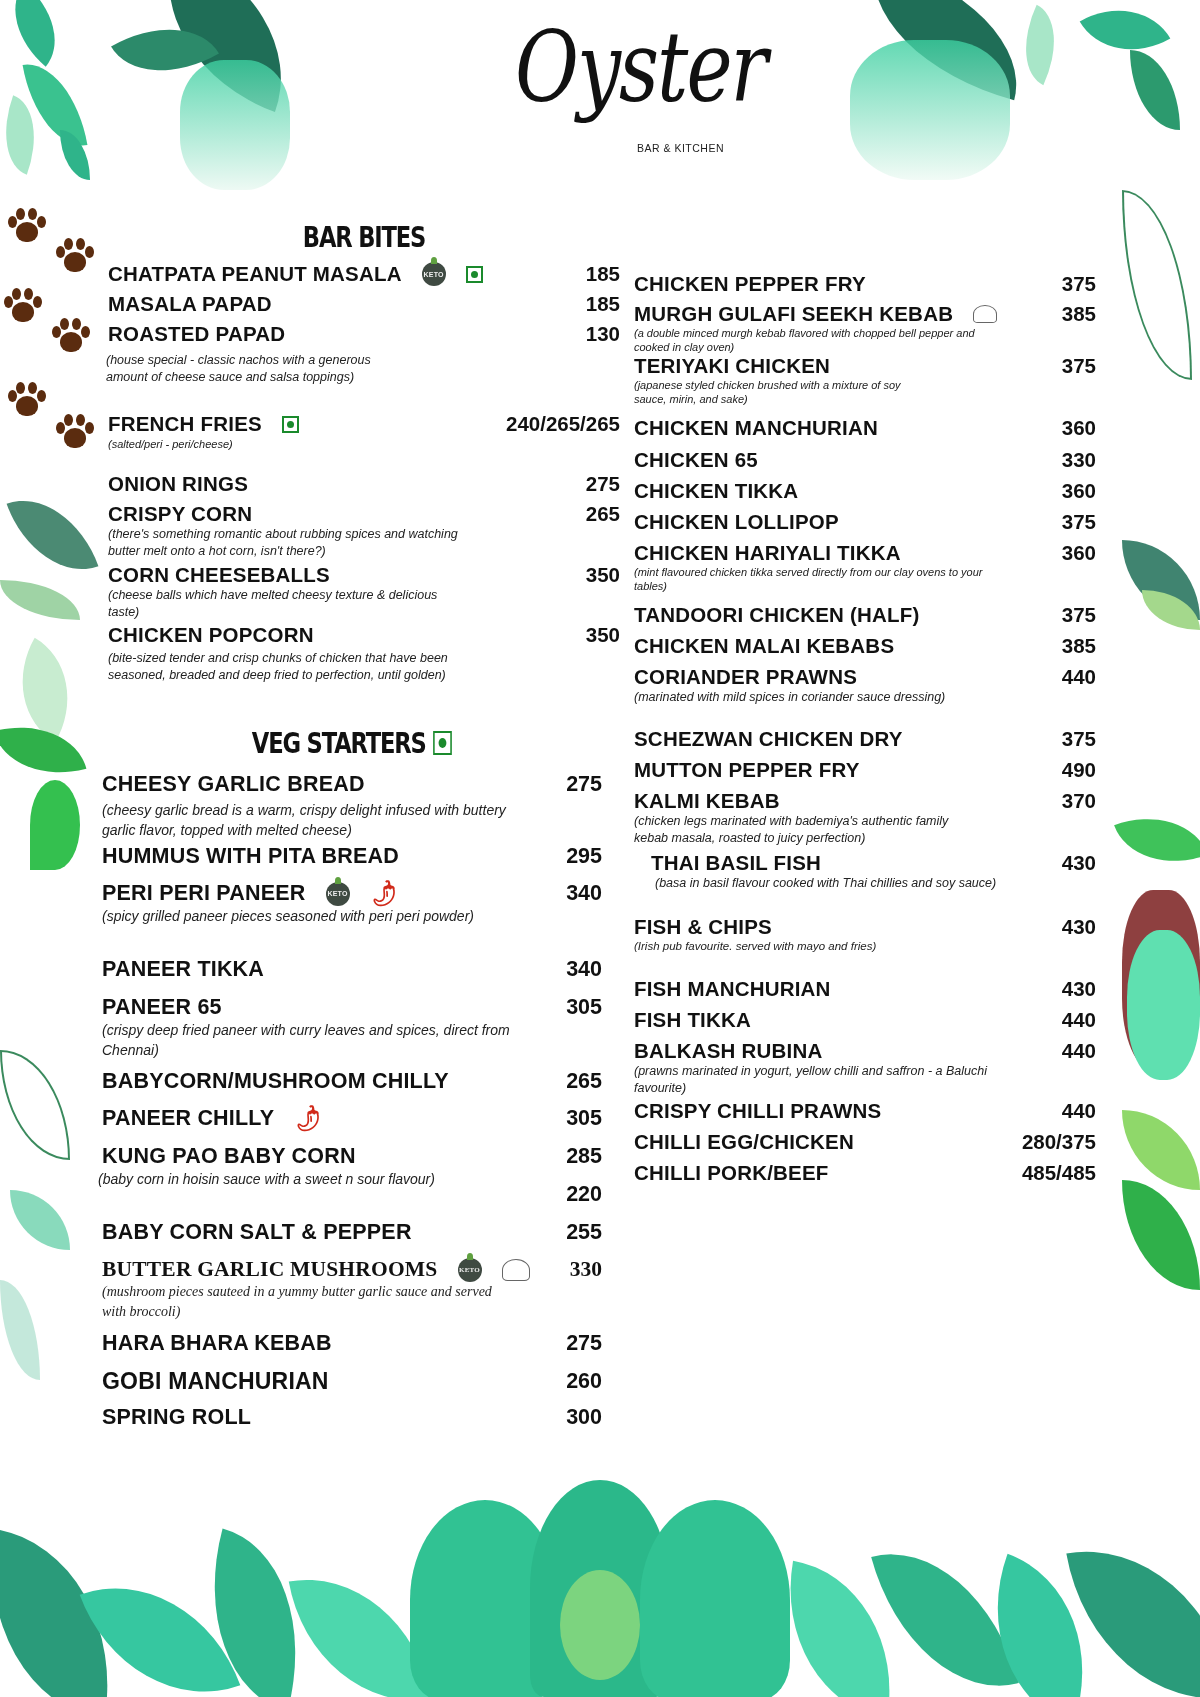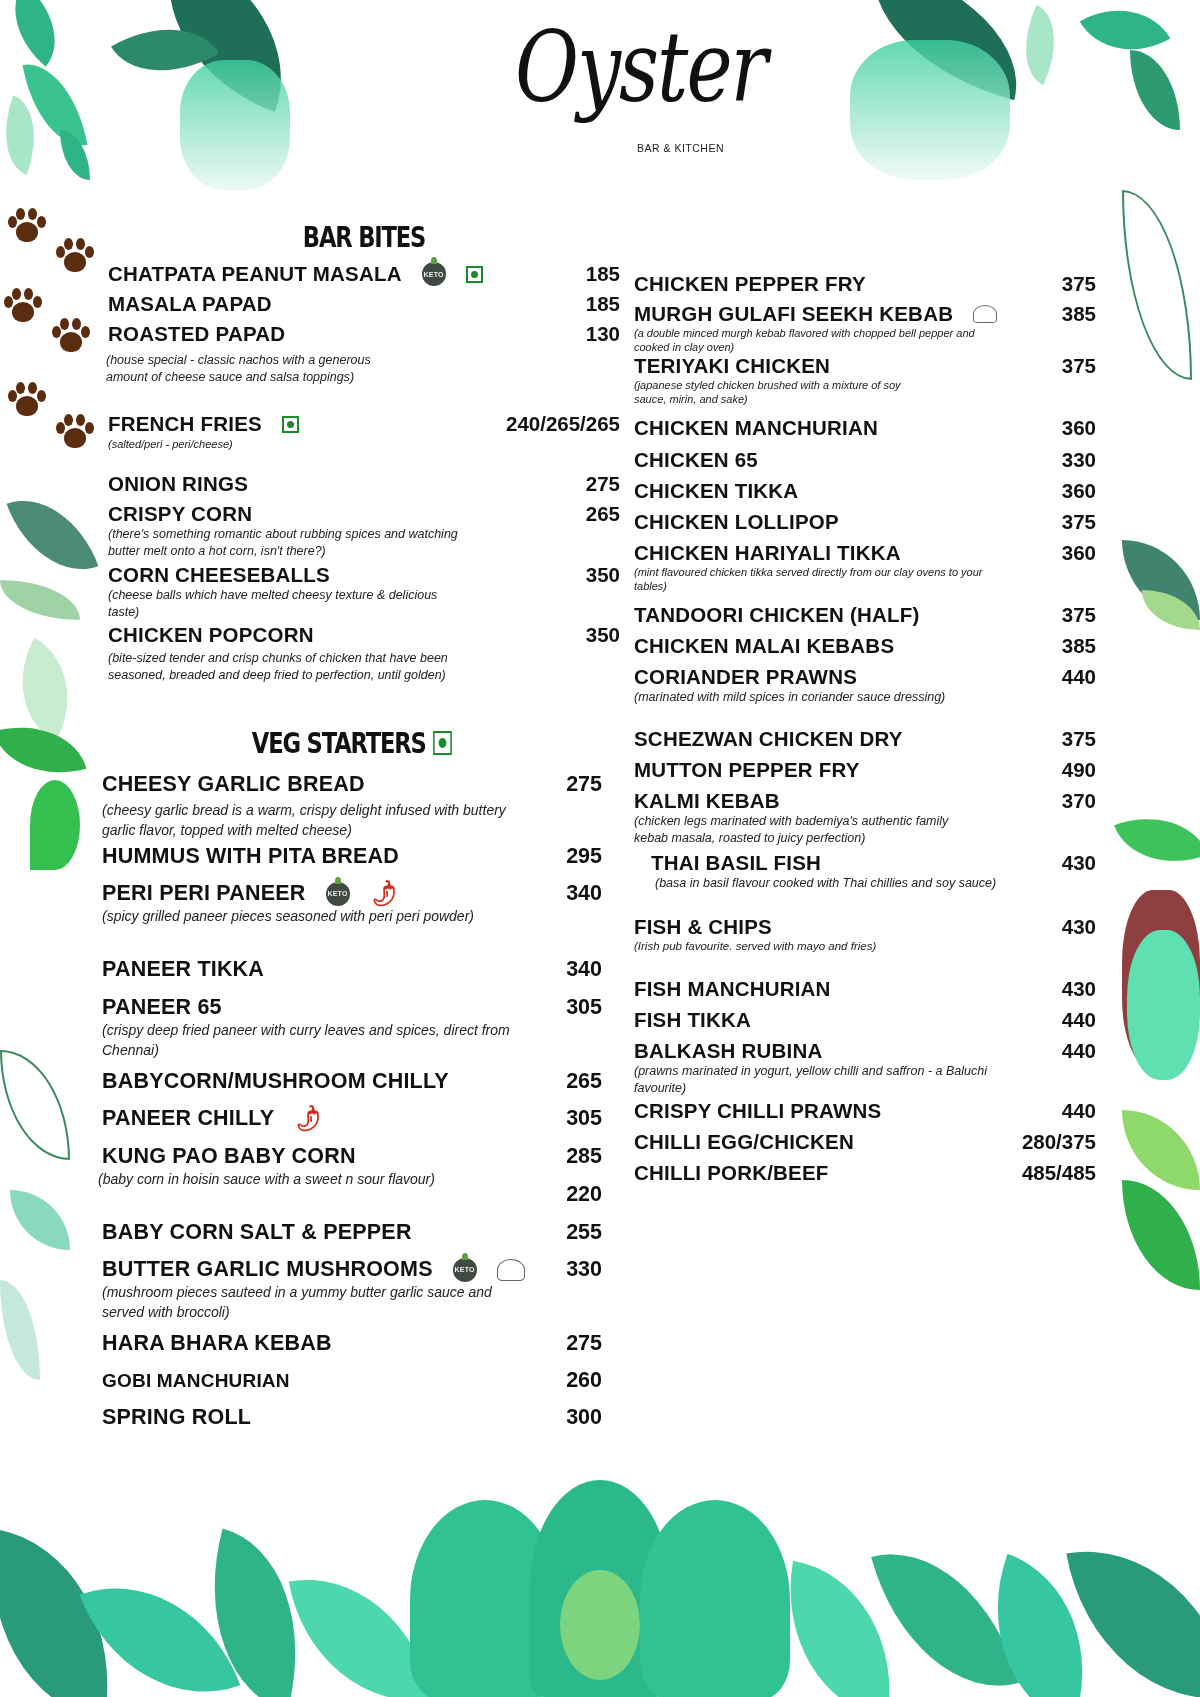--- a/index.html
+++ b/index.html
@@ -287,40 +287,40 @@
       <div class="item-row" style="justify-content:flex-end;">
           <span class="item-price" style="font-size:21.5px;">220</span>
         </div>
     </div>
     <div class="item" style="height:37px;">
       <div class="item-row">
           <span class="item-name" style="font-size:21.5px;">BABY CORN SALT &amp; PEPPER</span>
           <span class="item-price" style="font-size:21.5px;">255</span>
         </div>
     </div>
-    <div class="item" style="height:74px;">
+    <div class="item" style="height:74px;font-family:Liberation Serif, serif;">
       <div class="item-row">
         <span class="item-name" style="font-size:21.5px;">
             <span>BUTTER GARLIC MUSHROOMS</span>
             <span class="keto">KETO</span>
             <span class="chef"></span>
           </span>
         <span class="item-price" style="font-size:21.5px;">330</span>
       </div>
       <div class="item-desc" style="font-size:14px;line-height:20px;width:400px;">(mushroom pieces sauteed in a yummy butter garlic sauce and served with broccoli)</div>
     </div>
     <div class="item" style="height:37px;">
       <div class="item-row">
           <span class="item-name" style="font-size:21.5px;">HARA BHARA KEBAB</span>
           <span class="item-price" style="font-size:21.5px;">275</span>
         </div>
     </div>
     <div class="item" style="height:37px;">
       <div class="item-row">
-          <span class="item-name" style="font-size:19px;">GOBI MANCHURIAN</span>
+          <span class="item-name" style="font-size:23px;">GOBI MANCHURIAN</span>
           <span class="item-price" style="font-size:21.5px;">260</span>
         </div>
     </div>
     <div class="item" style="height:37px;">
       <div class="item-row">
           <span class="item-name" style="font-size:21.5px;">SPRING ROLL</span>
           <span class="item-price" style="font-size:21.5px;">300</span>
         </div>
     </div>
   </div>

